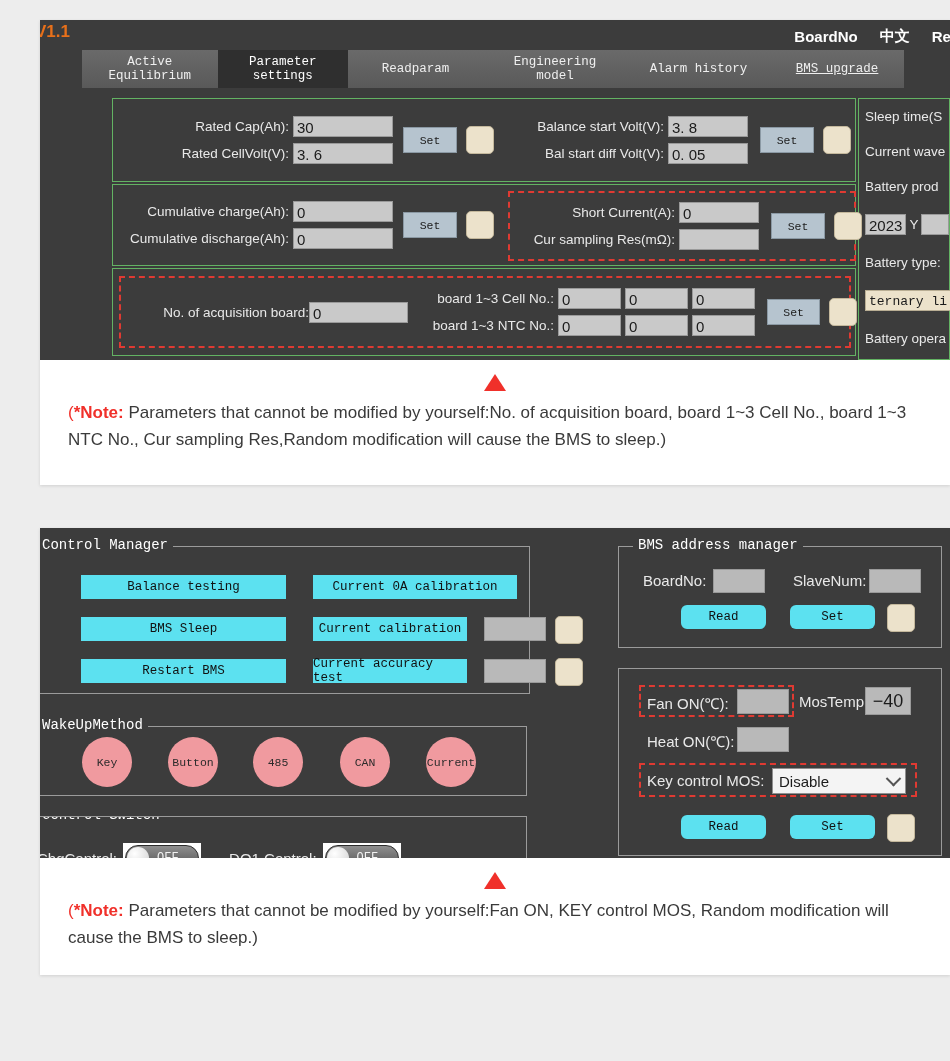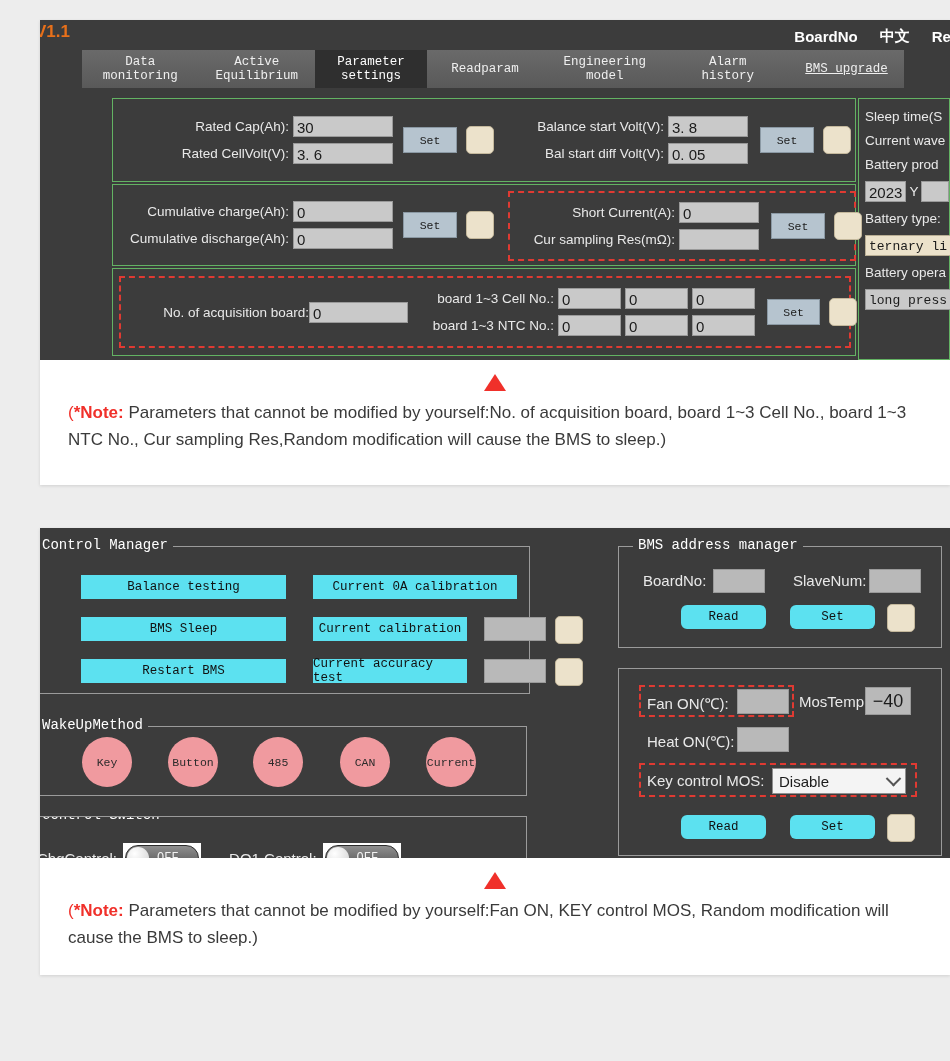--- a/index.html
+++ b/index.html
@@ -130,21 +130,21 @@
   }
 
   .dashed{
     border:2px dashed #e03a32;
     box-sizing:border-box;
   }
 
   
   .rc{
     padding:10px 0 0 6px;
-    display:flex;flex-direction:column;gap:9px;
+    display:flex;flex-direction:column;gap:20px;
     color:#e9e9e9;font-size:13.5px;
   }
   .rc .rl{white-space:nowrap;}
   .rc .rrow{display:flex;align-items:center;gap:3px;}
 
   
   .note{
     position:relative;
     padding:14px 28px 20px 28px;
     color:#3a3a3a;
@@ -241,22 +241,20 @@
       <div class="titlebar">
         <div class="ver">V1.1</div>
         <div class="hdr-right">
           <span>BoardNo</span>
           <span>中文</span>
           <span style="margin-right:-34px;">Return</span>
         </div>
       </div>
 
       <div class="tabstrip">
-        <div class="tab" style="width:112px;">Data
-monitoring</div>
         <div class="tab" style="width:112px;">Active
 Equilibrium</div>
         <div class="tab active" style="width:106px;">Parameter
 settings</div>
         <div class="tab" style="width:112px;">Readparam</div>
         <div class="tab" style="width:120px;">Engineering
 model</div>
         <div class="tab" style="width:120px;">Alarm history</div>
         <div class="tab" style="width:110px;text-decoration:underline;">BMS upgrade</div>
       </div>

